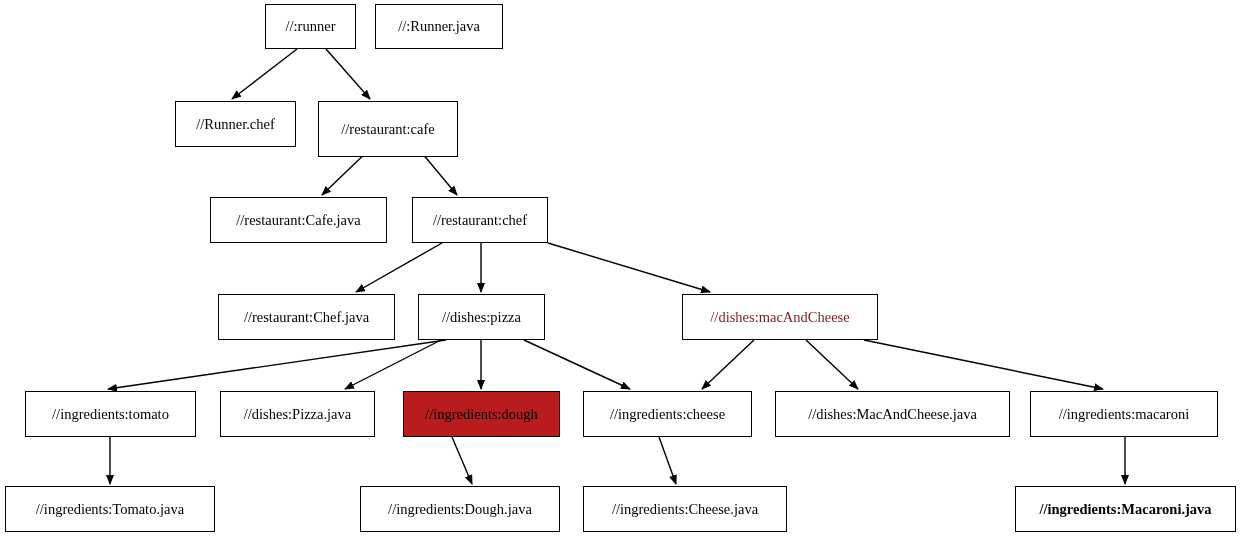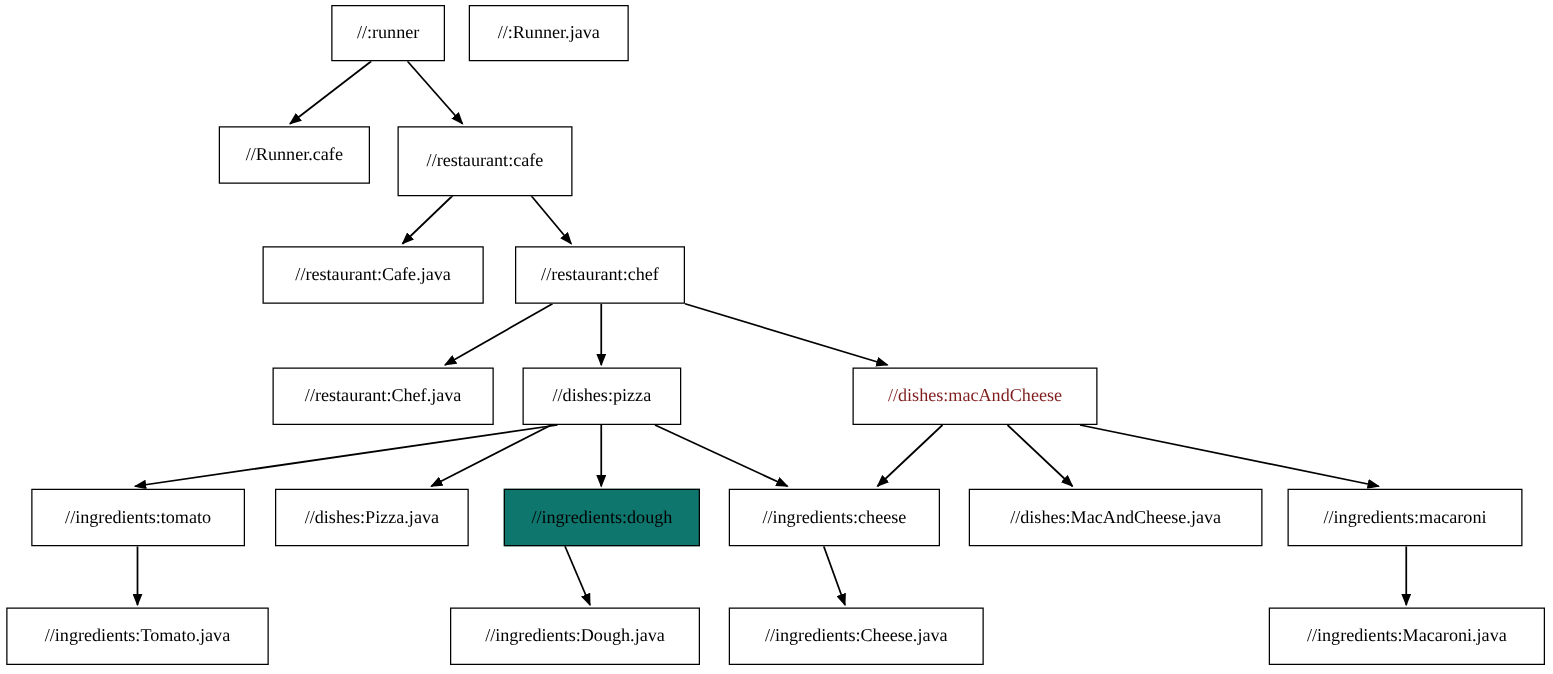--- a/index.html
+++ b/index.html
@@ -77,21 +77,21 @@
   </svg>
 
   <div id="node-group">
       <div class="graph-node" style="left: 265px; top: 4px; width: 91px; height: 45px; border-color: rgb(0, 0, 0); background: rgb(255, 255, 255); color: rgb(0, 0, 0);">
         <span class="node-label">//:runner</span>
       </div>
       <div class="graph-node" style="left: 375px; top: 4px; width: 128px; height: 45px; border-color: rgb(0, 0, 0); background: rgb(255, 255, 255); color: rgb(0, 0, 0); text-align: right;">
         <span class="node-label">//:Runner.java</span>
       </div>
       <div class="graph-node" style="left: 175px; top: 101px; width: 121px; height: 46px; border-color: rgb(0, 0, 0); background: rgb(255, 255, 255); color: rgb(0, 0, 0);">
-        <span class="node-label">//Runner.cafe</span>
+        <span class="node-label">//Runner.chef</span>
       </div>
       <div class="graph-node" style="left: 318px; top: 101px; width: 140px; height: 56px; border-color: rgb(0, 0, 0); background: rgb(255, 255, 255); color: rgb(0, 0, 0);">
         <span class="node-label">//restaurant:cafe</span>
       </div>
       <div class="graph-node" style="left: 210px; top: 197px; width: 177px; height: 46px; border-color: rgb(0, 0, 0); background: rgb(255, 255, 255); color: rgb(0, 0, 0);">
         <span class="node-label">//restaurant:Cafe.java</span>
       </div>
       <div class="graph-node" style="left: 412px; top: 197px; width: 136px; height: 46px; border-color: rgb(0, 0, 0); background: rgb(255, 255, 255); color: rgb(0, 0, 0);">
         <span class="node-label">//restaurant:chef</span>
       </div>
@@ -103,39 +103,39 @@
       </div>
       <div class="graph-node" style="left: 682px; top: 294px; width: 196px; height: 46px; border-color: rgb(0, 0, 0); background: rgb(255, 255, 255); color: #7f1d1d;">
         <span class="node-label">//dishes:macAndCheese</span>
       </div>
       <div class="graph-node" style="left: 25px; top: 391px; width: 171px; height: 46px; border-color: rgb(0, 0, 0); background: rgb(255, 255, 255); color: rgb(0, 0, 0);">
         <span class="node-label">//ingredients:tomato</span>
       </div>
       <div class="graph-node" style="left: 220px; top: 391px; width: 155px; height: 46px; border-color: rgb(0, 0, 0); background: rgb(255, 255, 255); color: rgb(0, 0, 0);">
         <span class="node-label">//dishes:Pizza.java</span>
       </div>
-      <div class="graph-node" style="left: 403px; top: 391px; width: 157px; height: 46px; border-color: rgb(0, 0, 0); background: #0f766e; color: rgb(0, 0, 0);">
+      <div class="graph-node" style="left: 403px; top: 391px; width: 157px; height: 46px; border-color: rgb(0, 0, 0); background: #b91c1c; color: rgb(0, 0, 0);">
         <span class="node-label">//ingredients:dough</span>
       </div>
       <div class="graph-node" style="left: 583px; top: 391px; width: 169px; height: 46px; border-color: rgb(0, 0, 0); background: rgb(255, 255, 255); color: rgb(0, 0, 0);">
         <span class="node-label">//ingredients:cheese</span>
       </div>
       <div class="graph-node" style="left: 775px; top: 391px; width: 235px; height: 46px; border-color: rgb(0, 0, 0); background: rgb(255, 255, 255); color: rgb(0, 0, 0);">
         <span class="node-label">//dishes:MacAndCheese.java</span>
       </div>
       <div class="graph-node" style="left: 1030px; top: 391px; width: 188px; height: 46px; border-color: rgb(0, 0, 0); background: rgb(255, 255, 255); color: rgb(0, 0, 0);">
         <span class="node-label">//ingredients:macaroni</span>
       </div>
       <div class="graph-node" style="left: 5px; top: 486px; width: 210px; height: 46px; border-color: rgb(0, 0, 0); background: rgb(255, 255, 255); color: rgb(0, 0, 0);">
         <span class="node-label">//ingredients:Tomato.java</span>
       </div>
       <div class="graph-node" style="left: 360px; top: 486px; width: 200px; height: 46px; border-color: rgb(0, 0, 0); background: rgb(255, 255, 255); color: rgb(0, 0, 0);">
         <span class="node-label">//ingredients:Dough.java</span>
       </div>
       <div class="graph-node" style="left: 583px; top: 486px; width: 204px; height: 46px; border-color: rgb(0, 0, 0); background: rgb(255, 255, 255); color: rgb(0, 0, 0);">
         <span class="node-label">//ingredients:Cheese.java</span>
       </div>
-      <div class="graph-node" style="left: 1015px; top: 486px; width: 221px; height: 46px; border-color: rgb(0, 0, 0); background: rgb(255, 255, 255); color: rgb(0, 0, 0);">
+      <div class="graph-node" style="left: 1015px; top: 486px; width: 221px; height: 46px; border-color: rgb(0, 0, 0); background: rgb(255, 255, 255); color: rgb(0, 0, 0); font-weight: bold;">
         <span class="node-label">//ingredients:Macaroni.java</span>
       </div>
     </div>
 
 </div>
 
 </body></html>

